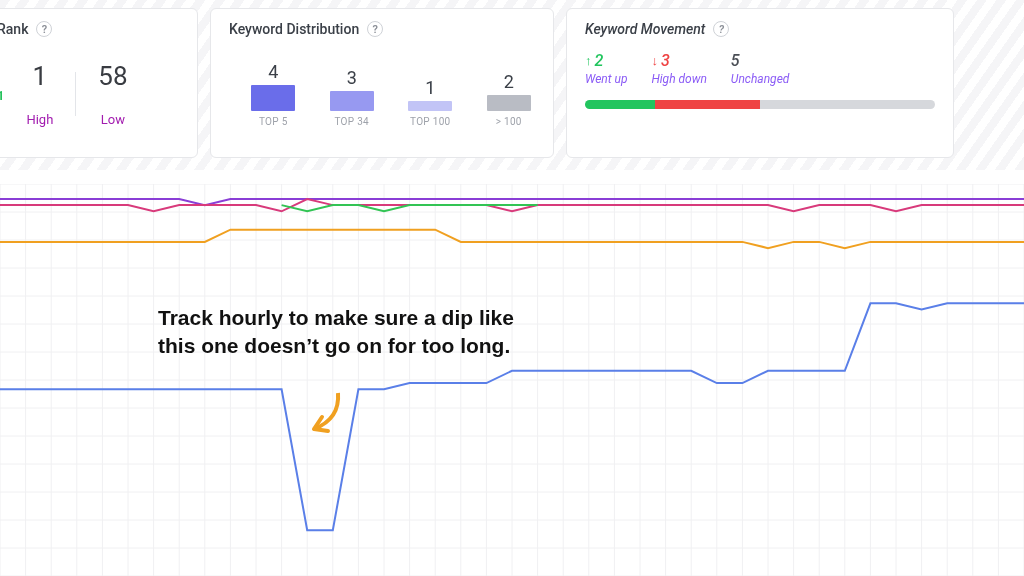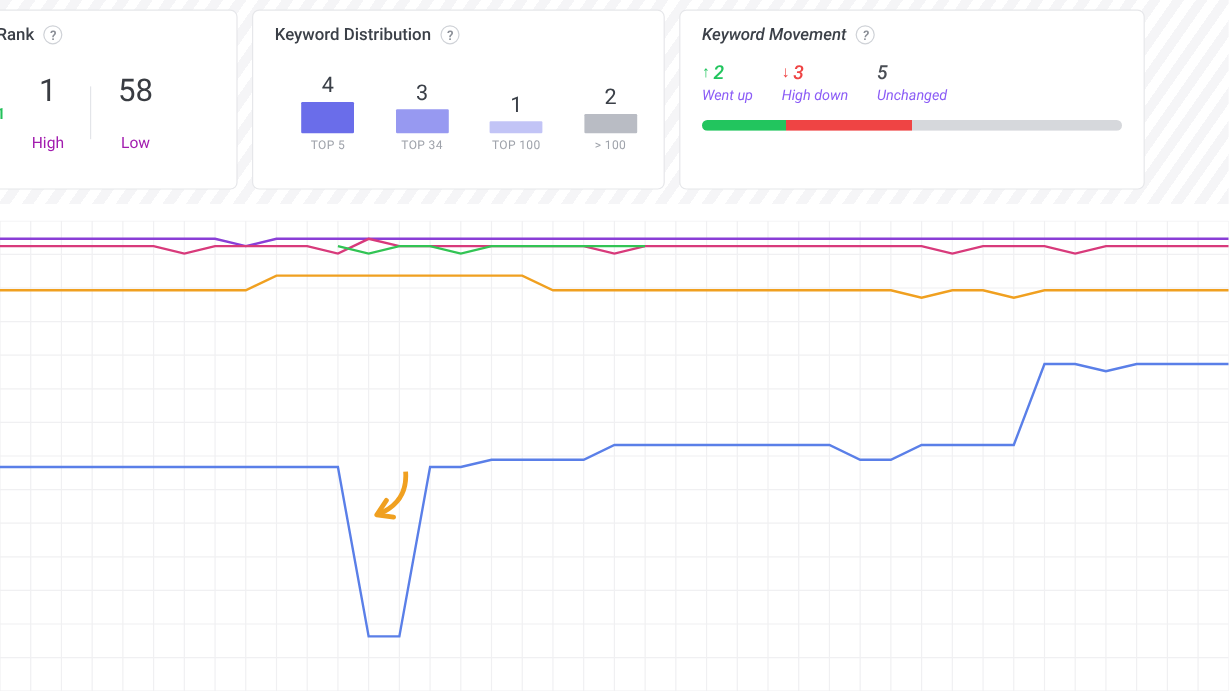--- a/index.html
+++ b/index.html
@@ -234,17 +234,18 @@
         <line x1="0" y1="336" x2="1024" y2="336"></line>
         <line x1="0" y1="364" x2="1024" y2="364"></line>
         <line x1="0" y1="392" x2="1024" y2="392"></line>
       </g>
       <path d="M0.0 15.0 L25.6 15.0 L51.2 15.0 L76.8 15.0 L102.4 15.0 L128.0 15.0 L153.6 15.0 L179.2 15.0 L204.8 21.1 L230.4 15.0 L256.0 15.0 L281.6 15.0 L307.2 15.0 L332.8 15.0 L358.4 15.0 L384.0 15.0 L409.6 15.0 L435.2 15.0 L460.8 15.0 L486.4 15.0 L512.0 15.0 L537.6 15.0 L563.2 15.0 L588.8 15.0 L614.4 15.0 L640.0 15.0 L665.6 15.0 L691.2 15.0 L716.8 15.0 L742.4 15.0 L768.0 15.0 L793.6 15.0 L819.2 15.0 L844.8 15.0 L870.4 15.0 L896.0 15.0 L921.6 15.0 L947.2 15.0 L972.8 15.0 L998.4 15.0 L1024.0 15.0 " fill="none" stroke="#8a3ed6" stroke-width="2"></path>
       <path d="M0.0 21.1 L25.6 21.1 L51.2 21.1 L76.8 21.1 L102.4 21.1 L128.0 21.1 L153.6 27.3 L179.2 21.1 L204.8 21.1 L230.4 21.1 L256.0 21.1 L281.6 27.3 L307.2 15.0 L332.8 21.1 L358.4 21.1 L384.0 21.1 L409.6 21.1 L435.2 21.1 L460.8 21.1 L486.4 21.1 L512.0 27.3 L537.6 21.1 L563.2 21.1 L588.8 21.1 L614.4 21.1 L640.0 21.1 L665.6 21.1 L691.2 21.1 L716.8 21.1 L742.4 21.1 L768.0 21.1 L793.6 27.3 L819.2 21.1 L844.8 21.1 L870.4 21.1 L896.0 27.3 L921.6 21.1 L947.2 21.1 L972.8 21.1 L998.4 21.1 L1024.0 21.1 " fill="none" stroke="#d83a7b" stroke-width="2"></path>
       <path d="M281.6 21.1 L307.2 27.3 L332.8 21.1 L358.4 21.1 L384.0 27.3 L409.6 21.1 L435.2 21.1 L460.8 21.1 L486.4 21.1 L512.0 21.1 L537.6 21.1 " fill="none" stroke="#32c454" stroke-width="2"></path>
       <path d="M0.0 57.9 L25.6 57.9 L51.2 57.9 L76.8 57.9 L102.4 57.9 L128.0 57.9 L153.6 57.9 L179.2 57.9 L204.8 57.9 L230.4 45.7 L256.0 45.7 L281.6 45.7 L307.2 45.7 L332.8 45.7 L358.4 45.7 L384.0 45.7 L409.6 45.7 L435.2 45.7 L460.8 57.9 L486.4 57.9 L512.0 57.9 L537.6 57.9 L563.2 57.9 L588.8 57.9 L614.4 57.9 L640.0 57.9 L665.6 57.9 L691.2 57.9 L716.8 57.9 L742.4 57.9 L768.0 64.1 L793.6 57.9 L819.2 57.9 L844.8 64.1 L870.4 57.9 L896.0 57.9 L921.6 57.9 L947.2 57.9 L972.8 57.9 L998.4 57.9 L1024.0 57.9 " fill="none" stroke="#f0a020" stroke-width="2"></path>
       <path d="M0.0 205.2 L25.6 205.2 L51.2 205.2 L76.8 205.2 L102.4 205.2 L128.0 205.2 L153.6 205.2 L179.2 205.2 L204.8 205.2 L230.4 205.2 L256.0 205.2 L281.6 205.2 L307.2 346.3 L332.8 346.3 L358.4 205.2 L384.0 205.2 L409.6 199.1 L435.2 199.1 L460.8 199.1 L486.4 199.1 L512.0 186.8 L537.6 186.8 L563.2 186.8 L588.8 186.8 L614.4 186.8 L640.0 186.8 L665.6 186.8 L691.2 186.8 L716.8 199.1 L742.4 199.1 L768.0 186.8 L793.6 186.8 L819.2 186.8 L844.8 186.8 L870.4 119.3 L896.0 119.3 L921.6 125.4 L947.2 119.3 L972.8 119.3 L998.4 119.3 L1024.0 119.3 " fill="none" stroke="#5a7fe8" stroke-width="2"></path>
     </svg>
+  <div class="annot">Track hourly to make sure a dip like this one doesn’t go on for too long.</div>
   <svg class="arrow-curve" width="50" height="50">
     <path d="M38 4 Q 40 30 14 40" stroke="#f0a020" stroke-width="4" fill="none"></path>
     <path d="M14 40 L 22 28 M14 40 L 28 42" stroke="#f0a020" stroke-width="4" fill="none" stroke-linecap="round"></path>
   </svg>
 </div>
 
 </body></html>

